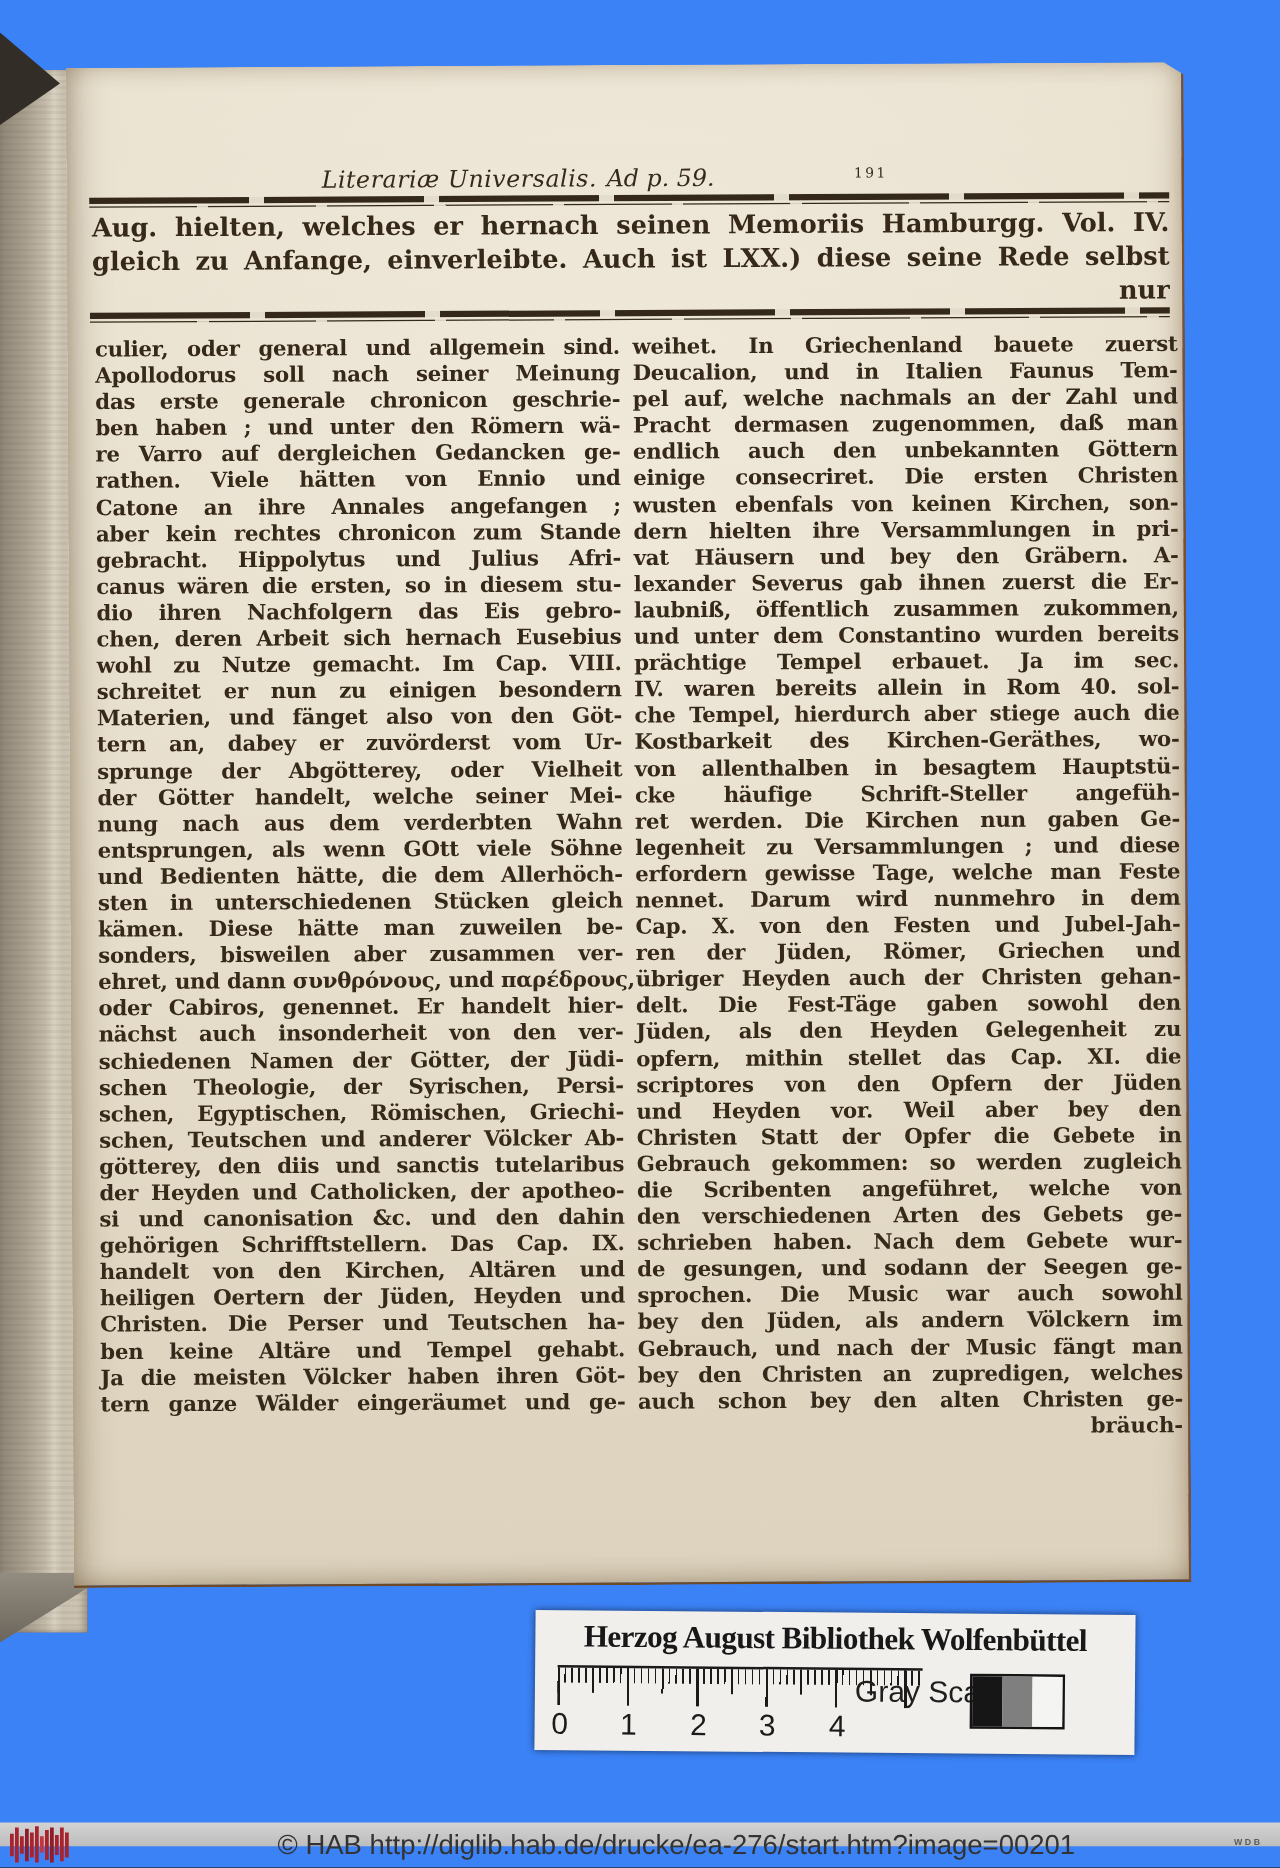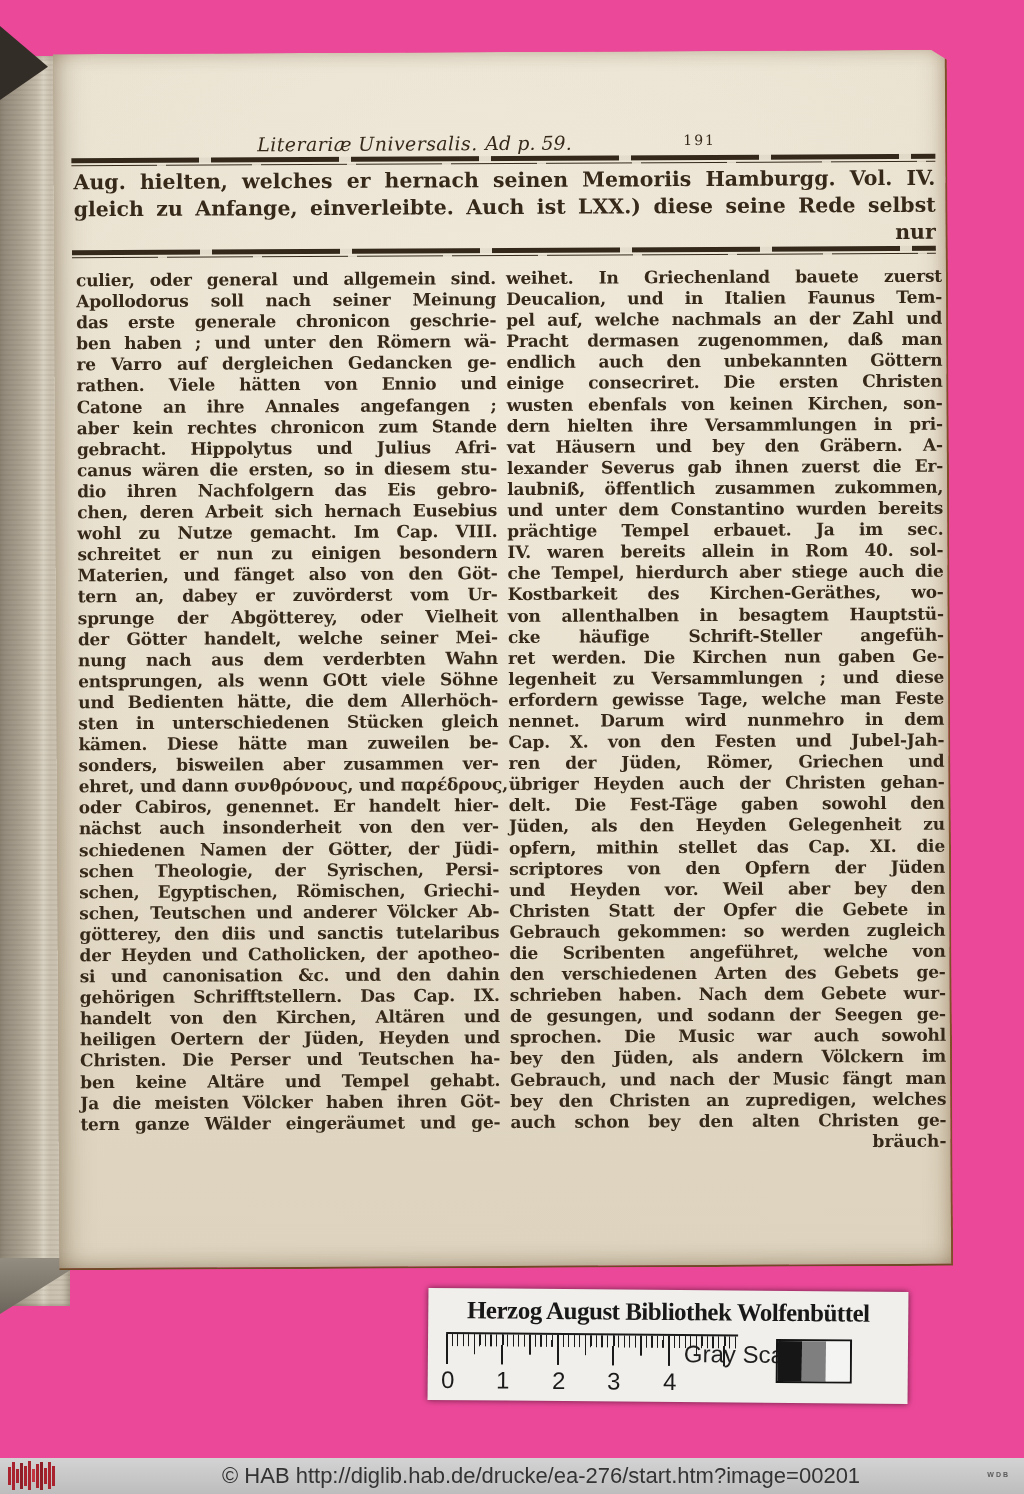--- a/index.html
+++ b/index.html
@@ -1,16 +1,16 @@
 <!DOCTYPE html>
 <html><head>
 <meta charset="utf-8">
 <style>
   html,body{margin:0;padding:0;background:#111;}
-  .stage{position:relative;width:1024px;height:1494px;background:#ec4899;overflow:hidden;
+  .stage{position:relative;width:1024px;height:1494px;background:#3b82f6;overflow:hidden;
          font-family:"DejaVu Serif", serif;}
   
   .fore-edge{position:absolute;left:0;top:56px;width:70px;height:1250px;
     background:
       repeating-linear-gradient(0deg, rgba(60,50,40,0.06) 0 2px, rgba(0,0,0,0) 2px 5px),
       linear-gradient(90deg,#8f8576 0%,#aaa090 30%,#c3baa9 52%,#d8d0c0 62%,#c9c0af 72%,#cfc6b5 100%);
     box-shadow: inset -3px 0 6px rgba(60,45,25,0.35);}
   .cover-corner{position:absolute;left:0;top:26px;width:48px;height:74px;background:#332d27;
     clip-path:polygon(0 0,100% 55%,0 100%);}
   .bottom-wedge{position:absolute;left:0;top:1258px;width:70px;height:56px;
@@ -26,21 +26,21 @@
     box-shadow: inset 18px 0 30px -16px rgba(92,72,45,0.55),
                 inset -14px 0 26px -16px rgba(110,76,40,0.5),
                 inset 0 -12px 24px -14px rgba(92,66,36,0.35),
                 inset 0 10px 20px -14px rgba(140,110,70,0.28);
     clip-path:polygon(0 0,calc(100% - 16px) 0,100% 10px,100% 100%,0 100%);
     color:#36291a;}
   .page-header{position:absolute;top:80px;left:0;width:100%;height:26px;}
   .running-title{position:absolute;left:204px;top:0;font-style:italic;font-size:19px;
     letter-spacing:0.4px;white-space:nowrap;}
   .running-ref{position:absolute;left:432px;top:0;font-style:italic;font-size:19px;white-space:nowrap;}
-  .page-number{position:absolute;left:630px;top:1px;font-size:14px;letter-spacing:2px;}
+  .page-number{position:absolute;left:630px;top:1px;font-size:11px;letter-spacing:2px;}
   .rule{position:absolute;left:18px;width:864px;height:9px;}
   .rule-1{top:104px;} .rule-2{top:196px;}
   .rule .thick{height:4.5px;background:repeating-linear-gradient(90deg,#33281a 0 128px,rgba(51,40,26,0.05) 128px 140px);}
   .rule .thin{margin-top:2px;height:1.5px;background:repeating-linear-gradient(90deg,#33281a 0 86px,rgba(51,40,26,0.12) 86px 95px);}
   .intro{position:absolute;left:20px;top:115px;width:862px;}
   .intro-line{height:27px;line-height:27px;font-size:20.5px;font-weight:bold;
     text-align:justify;text-align-last:justify;white-space:nowrap;}
   .intro-catch{height:26px;line-height:26px;font-size:20.5px;font-weight:bold;text-align:right;}
   .col{position:absolute;top:216px;}
   .col-left{left:22px;width:420px;}
@@ -67,21 +67,21 @@
   .ruler-nums .rn{position:absolute;top:0;width:22px;text-align:center;}
   .ruler-nums .rn:nth-child(1){left:-9px}.ruler-nums .rn:nth-child(2){left:46px}
   .ruler-nums .rn:nth-child(3){left:102px}.ruler-nums .rn:nth-child(4){left:157px}
   .ruler-nums .rn:nth-child(5){left:213px}
   .gray-scale-label{position:absolute;left:256px;top:50px;font-family:"Liberation Sans", sans-serif;
     font-size:24px;color:#1f1f1f;white-space:nowrap;}
   .gs-patch{position:absolute;left:348px;top:48px;width:72px;height:40px;
     border:2px solid #141414;display:flex;}
   .gs-cell{flex:1;} .gs-black{background:#161616;} .gs-gray{background:#7f7f7f;} .gs-white{background:#f4f4f2;}
   
-  .footer-bar{position:absolute;left:0;top:1458px;width:1024px;height:36px;
+  .footer-bar{position:absolute;left:0;top:1458px;width:1024px;height:19px;
     background:linear-gradient(180deg,#d3d3d3,#bdbdbd);}
   .regbar{position:absolute;left:8px;top:2px;height:31px;display:flex;gap:1px;align-items:center;}
   .regbar span{width:3px;background:#a8232e;display:block;}
   .regbar span:nth-child(1){height:18px}.regbar span:nth-child(2){height:28px}
   .regbar span:nth-child(3){height:14px}.regbar span:nth-child(4){height:26px;background:#8f1d27}
   .regbar span:nth-child(5){height:20px}.regbar span:nth-child(6){height:29px}
   .regbar span:nth-child(7){height:13px;background:#c23542}.regbar span:nth-child(8){height:24px}
   .regbar span:nth-child(9){height:28px;background:#8f1d27}.regbar span:nth-child(10){height:16px}
   .regbar span:nth-child(11){height:27px}.regbar span:nth-child(12){height:20px}
   .copyright-text{position:absolute;left:222px;top:0;height:36px;line-height:36px;

